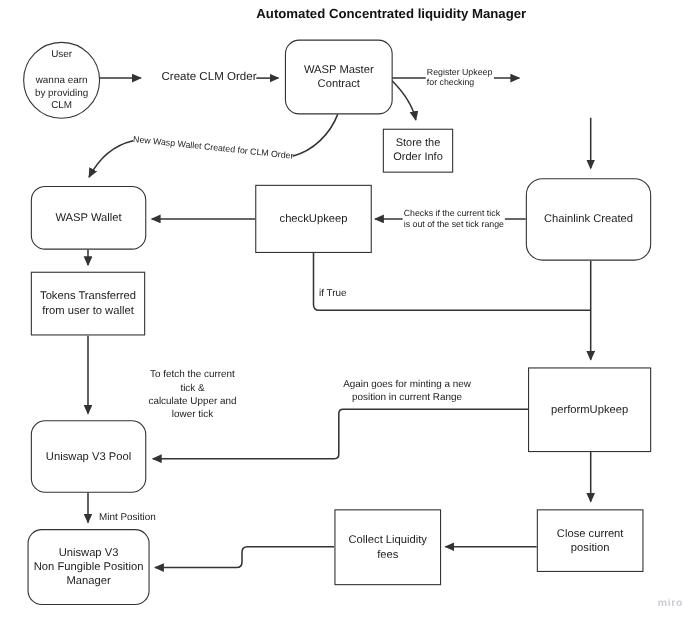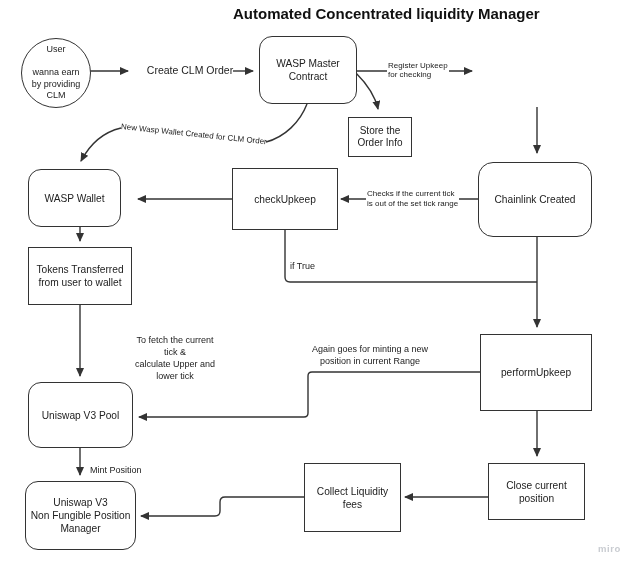--- a/index.html
+++ b/index.html
@@ -14,21 +14,21 @@
     font-size:10.2px;line-height:13px;white-space:pre-line;color:#222;
   }
   .round{border-radius:13px;}
   .round-lg{border-radius:15px;}
   .circle{border-radius:50%;font-size:9px;line-height:11.5px;border-width:1.3px;}
   .lbl{position:absolute;font-size:9px;line-height:12px;white-space:pre-line;color:#222;}
   .lbl.center{text-align:center;}
   .lbl.tiny{font-size:8px;line-height:9px;}
   .lbl.mask{background:#fff;padding:0 1px;}
   .title{
-    position:absolute;left:233px;top:5px;font-size:15px;font-weight:bold;
+    position:absolute;left:233px;top:5px;font-size:12px;font-weight:bold;
     white-space:nowrap;color:#111;
   }
   .flow-label{position:absolute;left:144px;top:64px;width:92px;text-align:center;
     font-size:10.5px;color:#222;}
   .rotated{
     position:absolute;left:121px;top:122px;font-size:8px;white-space:nowrap;
     transform:rotate(6deg);transform-origin:left center;color:#222;
   }
   .watermark{
     position:absolute;left:598px;top:543px;font-size:9.5px;font-weight:600;
@@ -76,21 +76,21 @@
 by providing
 CLM</div>
 
   <div class="node round" style="left:259px;top:36px;width:98px;height:68px">WASP Master
 Contract</div>
 
 
   <div class="node" style="left:348px;top:117px;width:64px;height:40px;font-size:10px;line-height:12.5px">Store the
 Order Info</div>
 
-  <div class="node round" style="left:28px;top:169px;width:93px;height:58px">WASP Wallet</div>
+  <div class="node round" style="left:28px;top:169px;width:105px;height:58px">WASP Wallet</div>
 
   <div class="node" style="left:232px;top:168px;width:106px;height:62px">checkUpkeep</div>
 
   <div class="node round-lg" style="left:478px;top:162px;width:114px;height:75px">Chainlink Created</div>
 
   <div class="node" style="left:28px;top:247px;width:104px;height:58px">Tokens Transferred
 from user to wallet</div>
 
   <div class="node round" style="left:28px;top:382px;width:105px;height:66px">Uniswap V3 Pool</div>
 

